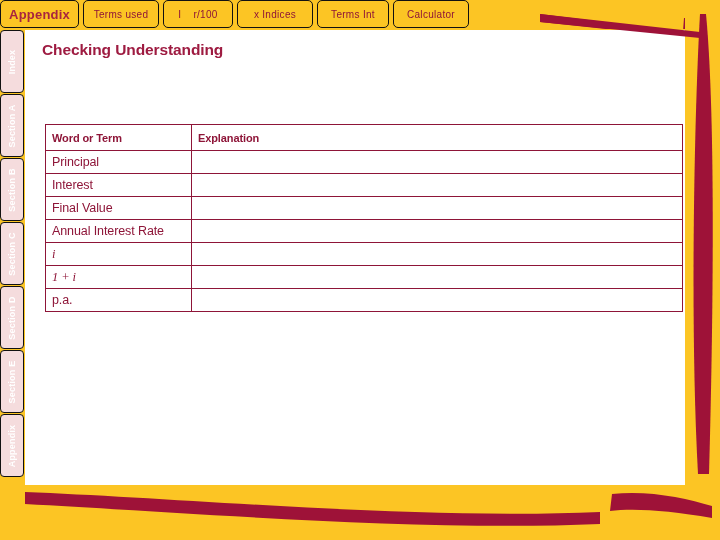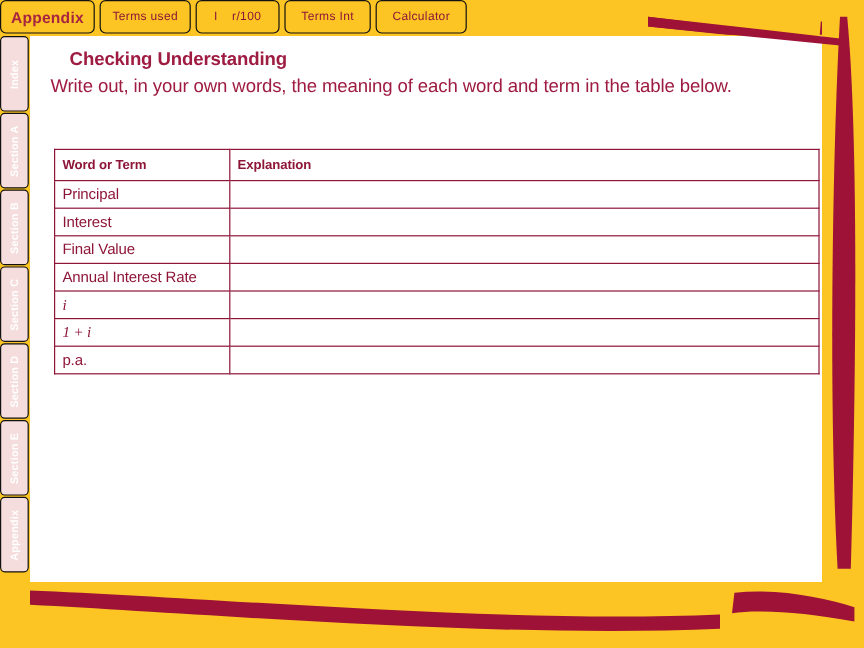--- a/index.html
+++ b/index.html
@@ -127,21 +127,21 @@
     left: 42px;
     top: 40px;
     width: 645px;
     z-index: 4;
   }
   .heading {
     color: #9E1B41;
     font-size: 15.5px;
     font-weight: bold;
     line-height: 1.35;
-    margin: 0 0 1px 16px;
+    margin: 0 0 1px 0;
     letter-spacing: -.1px;
   }
   .subtext {
     color: #9E1B41;
     font-size: 15.5px;
     line-height: 1.42;
     margin: 0;
     max-width: 600px;
     letter-spacing: -.1px;
   }
@@ -246,31 +246,33 @@
     <div class="tab tab-w1 active">
       <span>Appendix</span>
     </div>
     <div class="tab tab-w2">
       <span>Terms used</span>
     </div>
     <div class="tab tab-w3">
       <span class="lead">I</span>
       <span>r/100</span>
     </div>
+    <div class="tab tab-w5">
+      <span>x  Indices</span>
+    </div>
     <div class="tab tab-w6">
       <span>Terms Int</span>
     </div>
     <div class="tab tab-w7">
       <span>Calculator</span>
     </div>
   </div>
 
   <div class="content">
     <p class="heading">Checking Understanding</p>
-    <p class="subtext">Write out, in your own words, the meaning of each word and term in the table below.</p>
   </div>
 
   <div class="tbl-wrap">
     <table class="terms">
       <thead>
         <tr>
           <th class="col-term">Word or Term</th>
           <th>Explanation</th>
         </tr>
       </thead>

